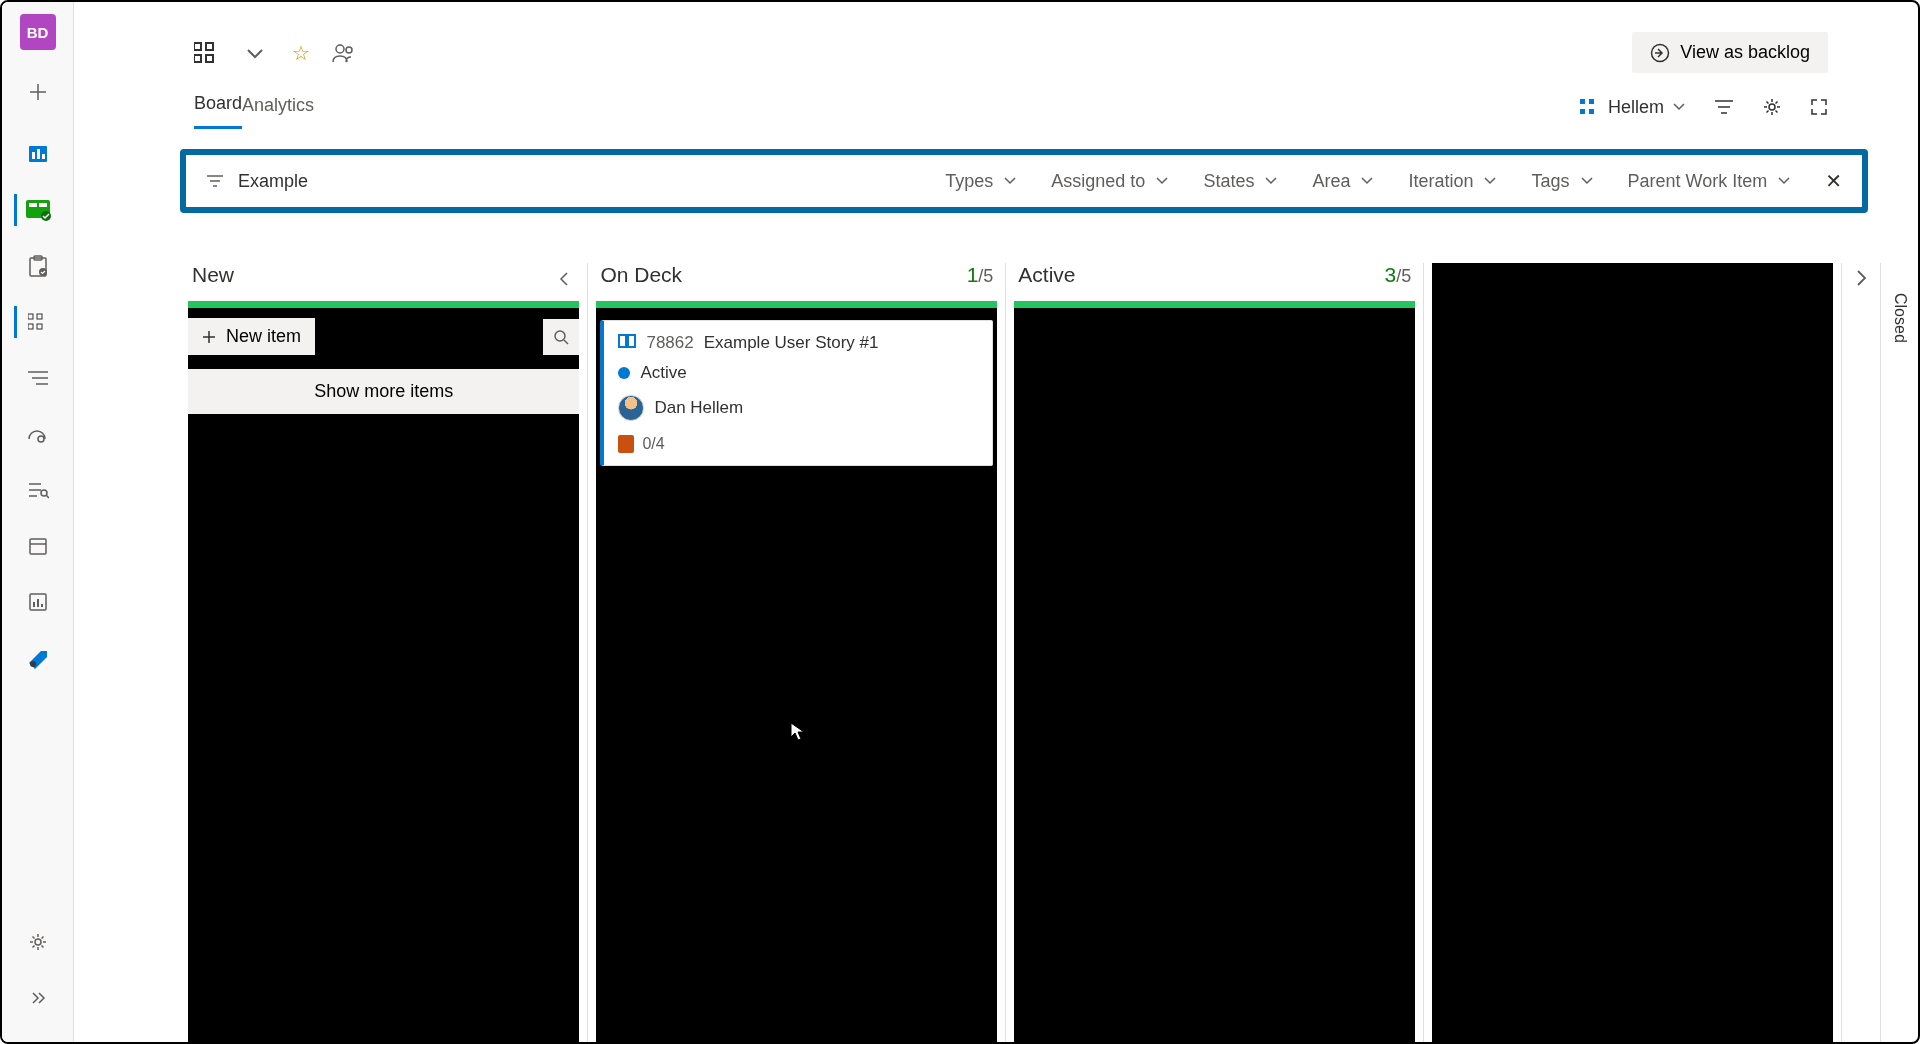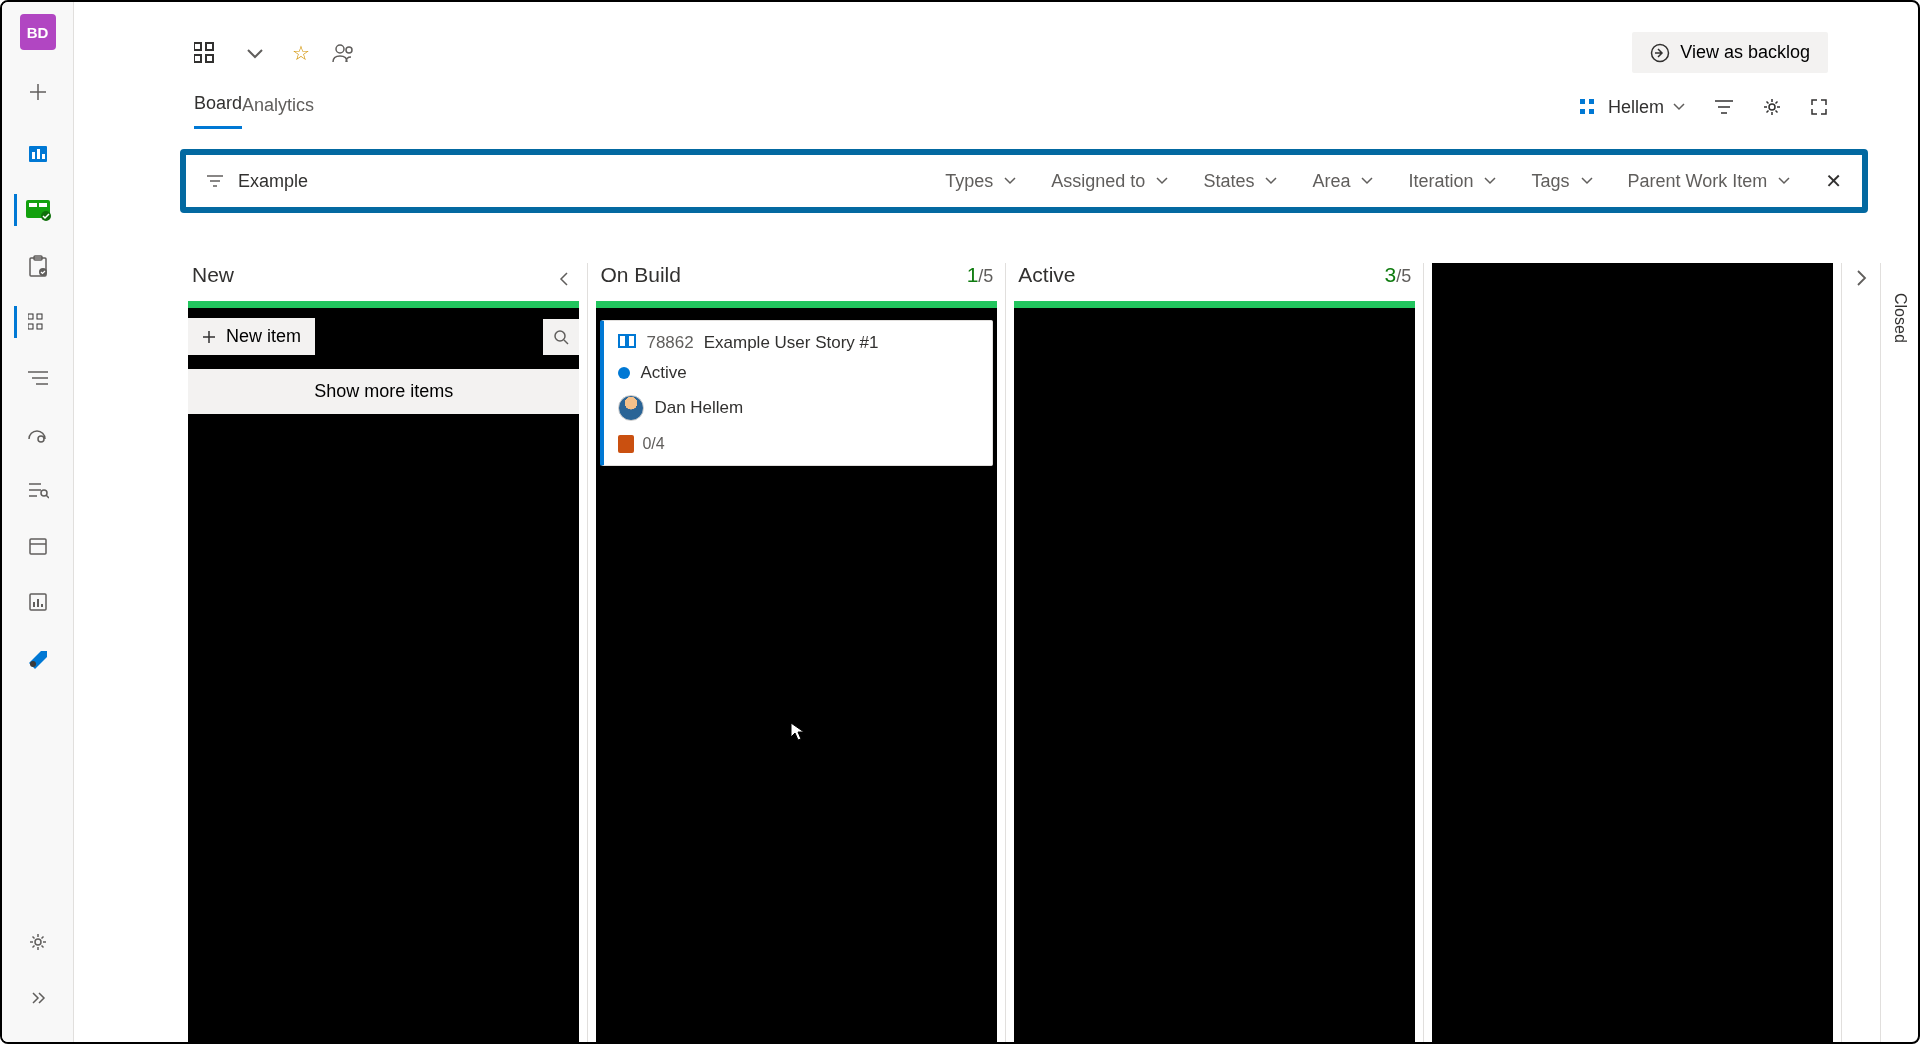--- a/index.html
+++ b/index.html
@@ -324,21 +324,21 @@
                   <line x1="11" y1="11" x2="15" y2="15" stroke="#605e5c" stroke-width="1.5"></line>
                 </svg>
             </button>
           </div>
           <button class="show-more">Show more items</button>
         </div>
       </div>
 
       <div class="col ondeck">
         <div class="col-h">
-          <span class="col-title">On Build</span>
+          <span class="col-title">On Deck</span>
           <span class="sp"></span>
           <span class="col-count"><span class="accent">1</span><span>/5</span></span>
         </div>
         <div class="col-body">
           <div class="card">
             <div class="card-row1">
               <span class="book-icon">
                 <svg width="18" height="16" viewBox="0 0 18 16">
                     <path d="M1 2h7v12H1zM10 2h7v12h-7z" fill="none" stroke="#0078d4" stroke-width="2"></path>
                   </svg>

